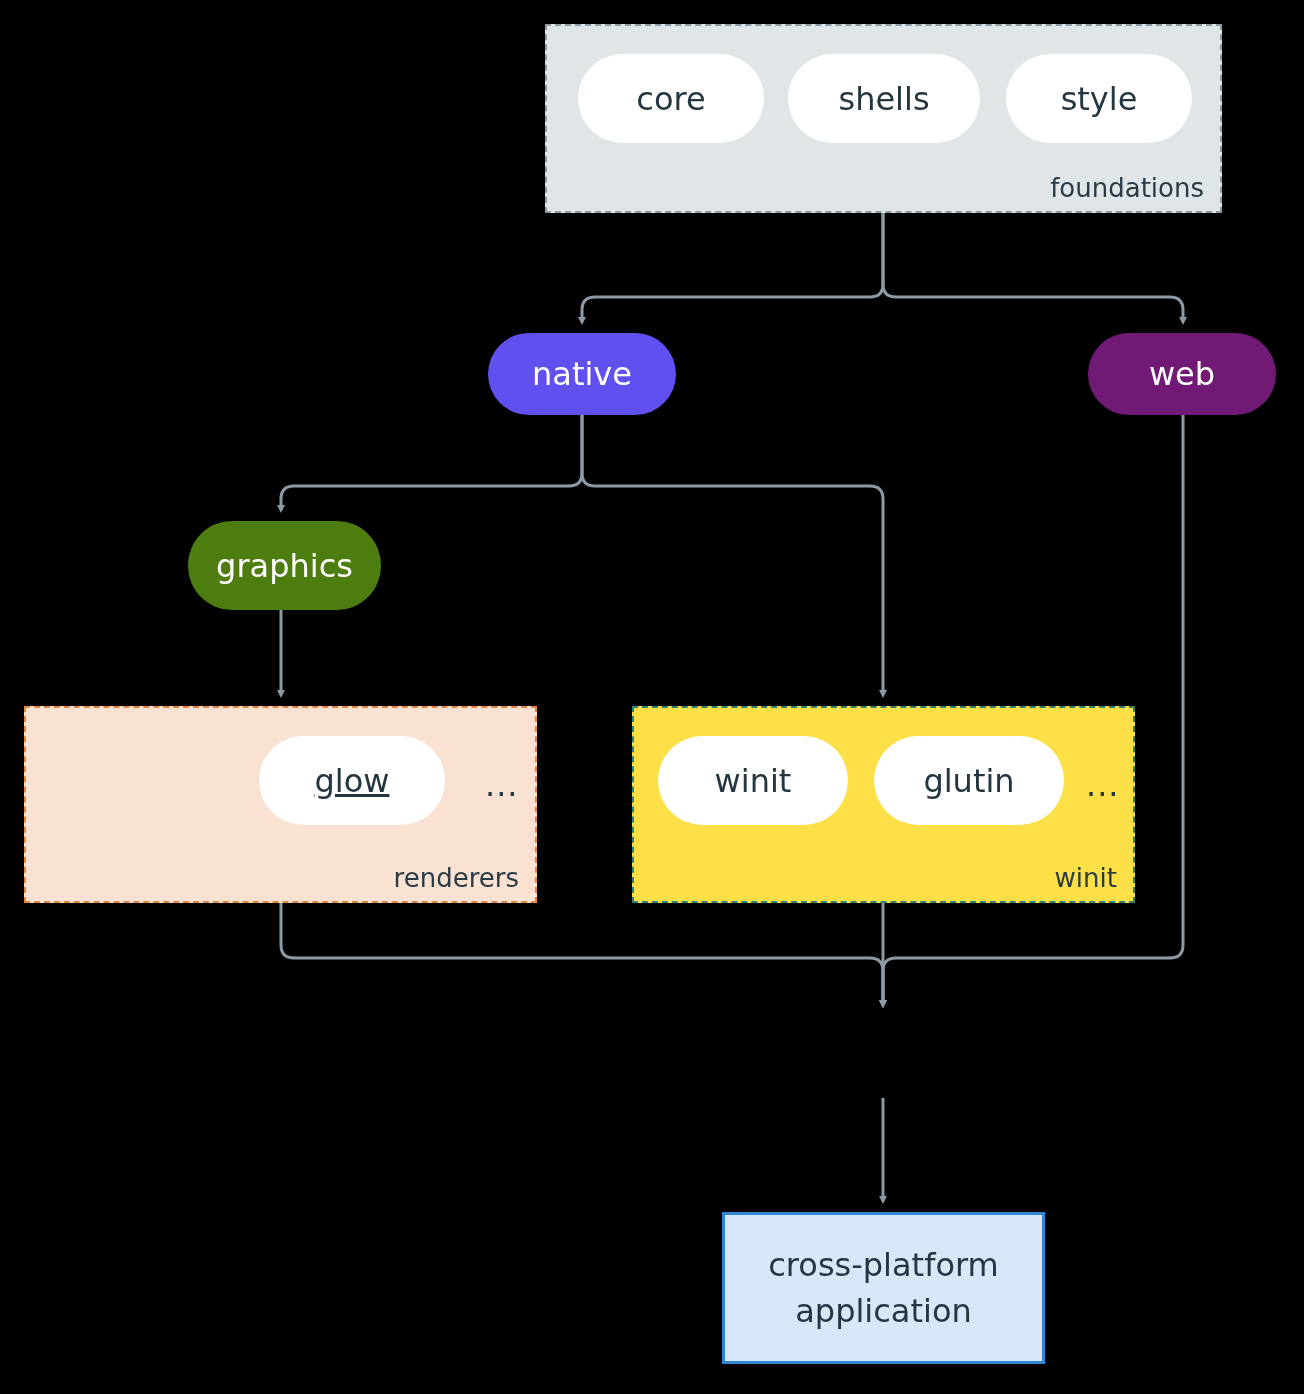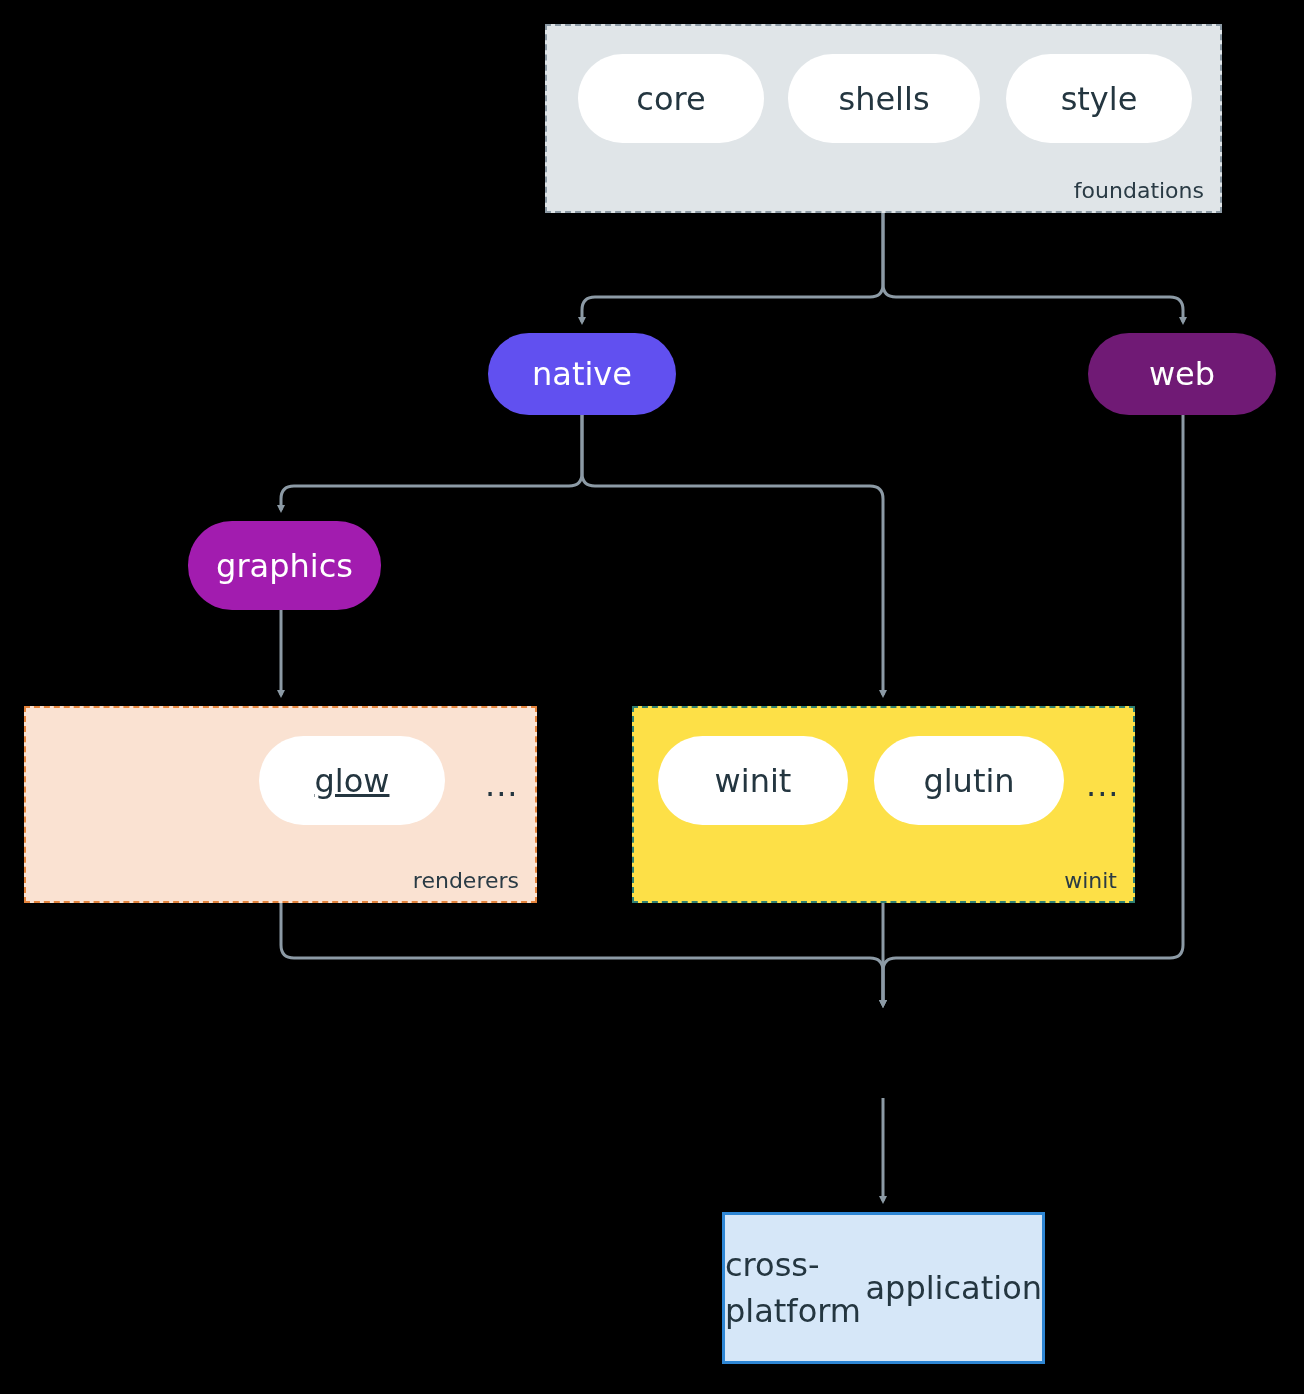--- a/index.html
+++ b/index.html
@@ -26,21 +26,21 @@
 
   
   .cluster {
     position: absolute;
     box-sizing: border-box;
   }
   .cluster-label {
     position: absolute;
     right: 16px;
     bottom: 8px;
-    font-size: 22px;
+    font-size: 26px;
     color: #2a3b45;
     white-space: nowrap;
   }
   .cluster-foundations {
     left: 545px; top: 24px; width: 677px; height: 189px;
     background: #e0e5e8;
     border: 2px dashed #8c9aa5;
   }
   .cluster-renderers {
     left: 24px; top: 706px; width: 513px; height: 197px;
@@ -72,36 +72,36 @@
     display: flex;
     align-items: center;
     justify-content: center;
     border-radius: 999px;
     color: #ffffff;
     font-size: 32px;
     box-sizing: border-box;
   }
   .node-native { left: 488px; top: 333px; width: 188px; height: 82px; background: #6150f0; }
   .node-web    { left: 1088px; top: 333px; width: 188px; height: 82px; background: #701a75; }
-  .node-graphics { left: 188px; top: 521px; width: 193px; height: 89px; background: #a21caf; border-radius: 44px; text-align: right; }
+  .node-graphics { left: 188px; top: 521px; width: 193px; height: 89px; background: #4d7c0f; border-radius: 44px; text-align: right; }
   .node-iced   { left: 787px; top: 1016px; width: 192px; height: 82px; background: #2383d4; }
 
   
   .ellipsis {
     position: absolute;
     color: #243640;
     font-size: 32px;
     letter-spacing: 1px;
   }
 
   
   .rect-node {
     position: absolute;
     display: flex;
-    flex-direction: row;
+    flex-direction: column;
     align-items: center;
     justify-content: center;
     box-sizing: border-box;
     background: #d6e7f8;
     border: 3px solid #2e86d4;
     color: #243640;
     font-size: 32px;
     line-height: 1.45;
     left: 722px; top: 1212px; width: 323px; height: 152px;
   }

